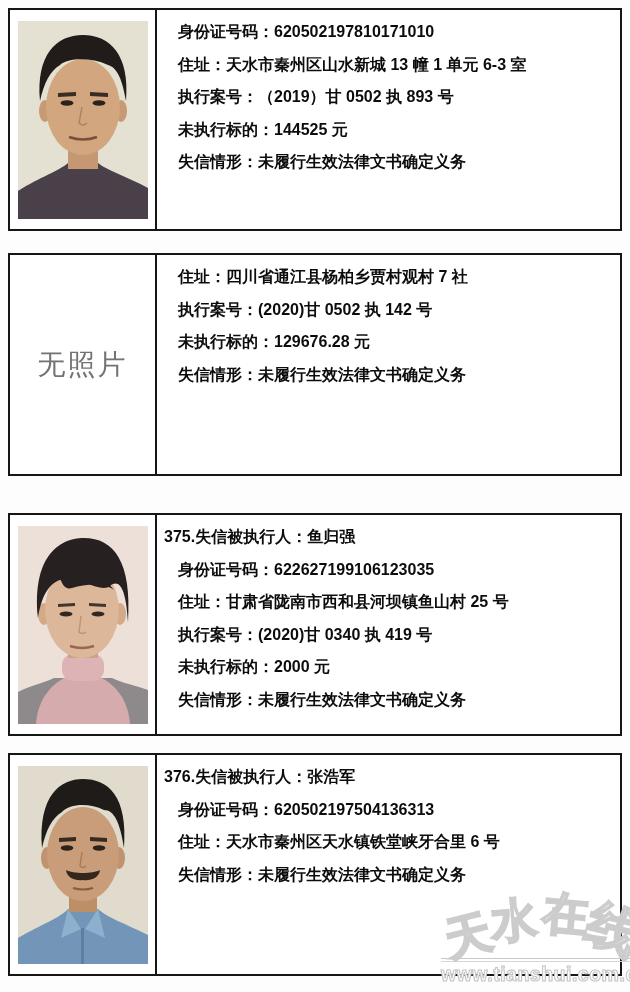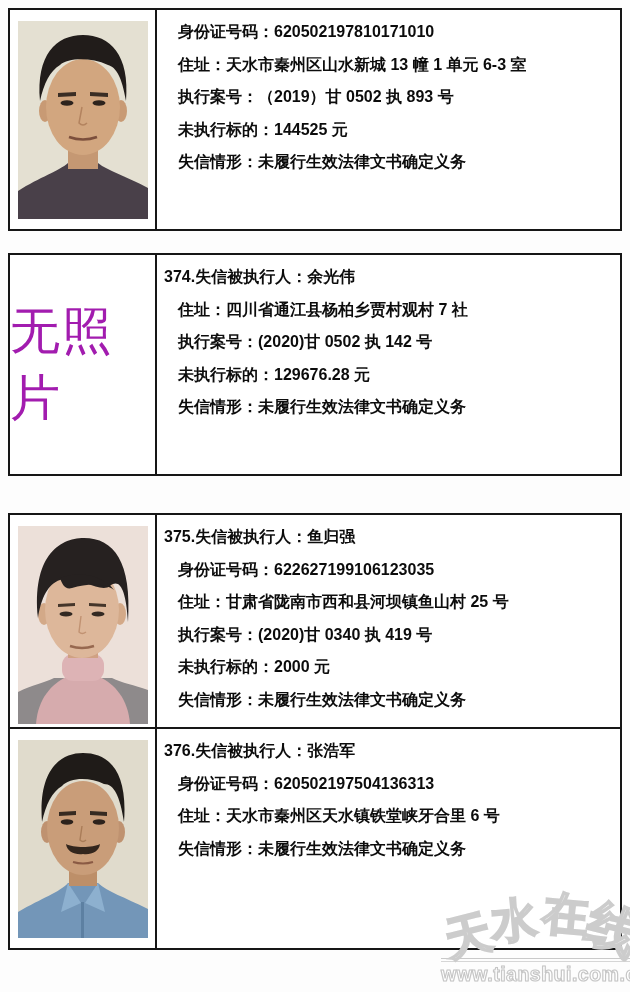--- a/index.html
+++ b/index.html
@@ -6,30 +6,30 @@
   body{
     width:630px;height:992px;position:relative;overflow:hidden;
     background:#fdfdfd;
     font-family:"Liberation Sans","DejaVu Sans",sans-serif;
   }
   .record{
     position:absolute;left:8px;width:610px;height:219px;
     border:2px solid #161616;background:#ffffff;
     display:flex;
   }
-  .r1{top:8px}.r2{top:253px}.r3{top:513px}.r4{top:727px}
+  .r1{top:8px}.r2{top:253px}.r3{top:513px}.r4{top:753px}
   .photo-cell{
     width:145px;border-right:2px solid #161616;
     display:flex;align-items:center;justify-content:center;
     background:#ffffff;flex:none;
   }
   .photo-frame{width:130px;height:198px;display:block;}
   .no-photo{
     font-family:"Liberation Serif","DejaVu Serif",serif;
-    font-size:50px;color:#a21caf;letter-spacing:2px;font-weight:500;
+    font-size:28px;color:#737373;letter-spacing:2px;font-weight:500;
   }
   .info-cell{
     flex:1;padding:6px 4px 0 7px;
     color:#0c0c0c;font-weight:bold;font-size:16px;
   }
   .line{height:32.5px;line-height:32.5px;padding-left:14px;white-space:nowrap;overflow:hidden;}
   .line.title{padding-left:0;}
   
   .watermark{
     position:absolute;left:441px;top:882px;width:189px;
@@ -80,21 +80,20 @@
     <div class="line">未执行标的：144525 元</div>
     <div class="line">失信情形：未履行生效法律文书确定义务</div>
   </div>
 </div>
 
 <div class="record r2">
   <div class="photo-cell">
     <div class="no-photo">无照片</div>
   </div>
   <div class="info-cell">
-    <div class="line title">374.失信被执行人：余光伟</div>
     <div class="line">住址：四川省通江县杨柏乡贾村观村 7 社</div>
     <div class="line">执行案号：(2020)甘 0502 执 142 号</div>
     <div class="line">未执行标的：129676.28 元</div>
     <div class="line">失信情形：未履行生效法律文书确定义务</div>
   </div>
 </div>
 
 <div class="record r3">
   <div class="photo-cell">
     <svg class="photo-frame" viewBox="0 0 130 198">

